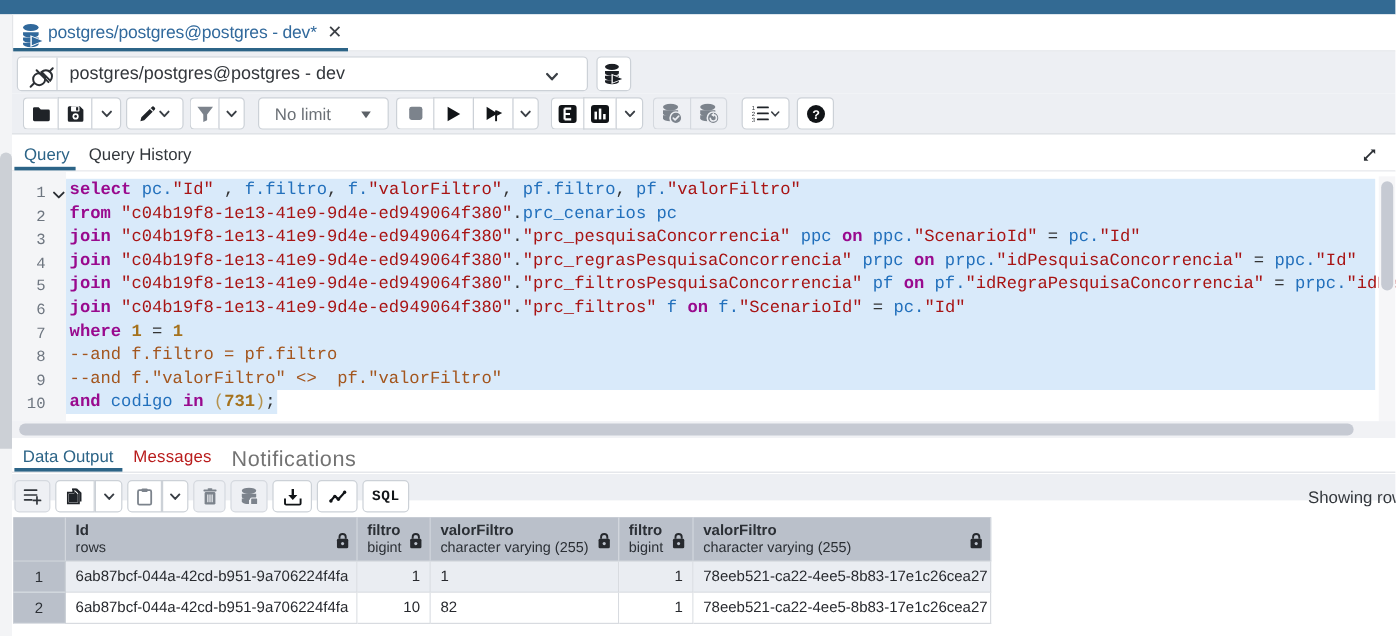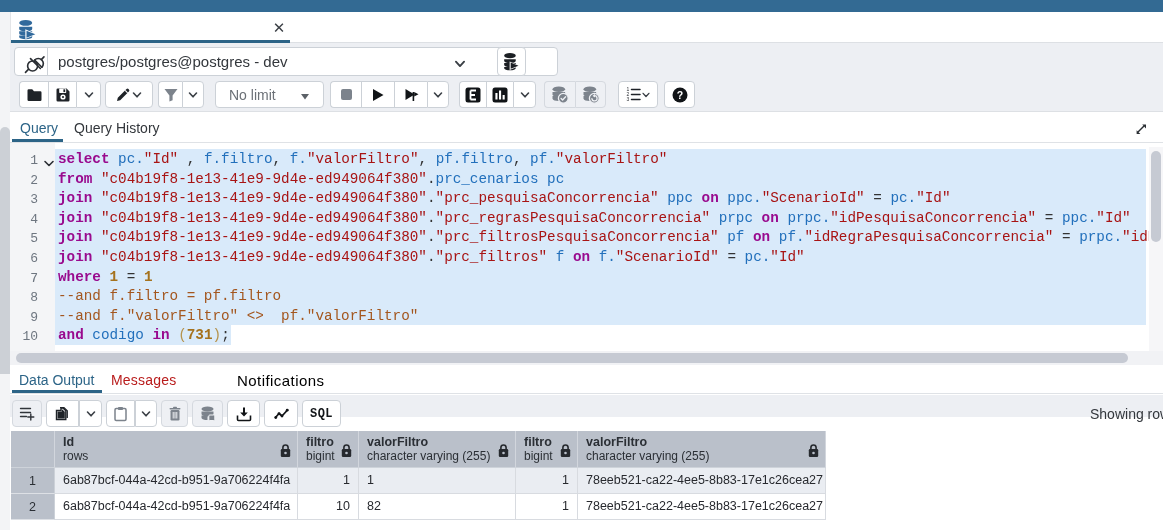--- a/index.html
+++ b/index.html
@@ -17,21 +17,21 @@
 
 
 #tabbar { left:10px; top:12px; width:1153px; height:31px; background:#fff; border-bottom:1px solid #dde0e4; border-left:1px solid #e3e5e8;}
 #tabunderline { left:11px; top:40px; width:279px; height:3px; background:#2c6487; }
 #tabtitle { left:40px; top:20px; font-size:14.6px; letter-spacing:-0.15px; color:#31699c; }
 #tabicon { left:19px; top:20px; }
 #tabclose { left:271px; top:20px; width:16px; height:16px; color:#3c4046; font-size:15px; line-height:16px; text-align:center;}
 
 
 #connrow { left:10px; top:43px; width:1153px; height:35px; background:#edeff3; }
-#combo { left:4px; top:4px; width:544px; height:29px; background:#fff; border:1px solid #ccd1d7; border-radius:4px; }
+#combo { left:4px; top:4px; width:476px; height:29px; background:#fff; border:1px solid #ccd1d7; border-radius:4px; }
 #comboplug { left:8px; top:2px; }
 #combodiv { left:32px; top:0px; width:1px; height:27px; background:#ccd1d7; }
 #combotext { left:43px; top:5px; font-size:15px; color:#33373c; }
 #combochev { left:438px; top:9px; }
 #dbbtn { left:487px; top:4px; width:29px; height:29px; background:#fff; border:1px solid #ccd1d7; border-radius:4px; display:flex; align-items:center; justify-content:center; }
 
 
 #toolbar { left:10px; top:78px; width:1153px; height:34px; background:#edeff3; border-bottom:1px solid #dde0e4; }
 .btn { position:absolute; top:3px; height:27px; background:#fff; border:1px solid #ccd1d7; display:flex; align-items:center; justify-content:center; }
 .grp-l { border-radius:4px 0 0 4px; border-right:none; }
@@ -64,21 +64,21 @@
 .cl { height:19.6px; }
 #vsb { left:1139px; top:4px; width:14px; height:218px; background:#f6f6f8; }
 #vthumb { left:1141px; top:8px; width:10px; height:91px; background:#c6cad3; border-radius:5px; }
 #hsb { left:0px; top:208px; width:1153px; height:14px; background:#f1f2f5; }
 #hthumb { left:6px; top:2px; width:1112px; height:10px; background:#c6cad3; border-radius:5px; }
 
 
 #otabs { left:10px; top:365px; width:1153px; height:29px; background:#fff; border-bottom:1px solid #dfe2e6; }
 #otab1 { left:9px; top:7px; font-size:14px; color:#2c6487; }
 #otab2 { left:101px; top:7px; font-size:14px; letter-spacing:0.2px; color:#b91c1c; }
-#otab3 { left:183px; top:7px; font-size:15px; letter-spacing:0.45px; color:#000000;margin-left:44px; }
+#otab3 { left:183px; top:7px; font-size:18px; letter-spacing:0.45px; color:#737373; }
 #ounderline { left:2px; top:25px; width:90px; height:3px; background:#2c6487; }
 
 
 #otoolbar { left:10px; top:395px; width:1153px; height:22px; background:#edeff3; }
 .obtn { position:absolute; top:5px; height:27px; background:#fff; border:1px solid #ccd1d7; display:flex; align-items:center; justify-content:center; }
 .obtn.muted { background:#eef0f4; border-color:#d5d9df; }
 #showing { left:1080px; top:11px; font-size:14px; color:#33373c; width:100px; overflow:hidden; white-space:nowrap; }
 
 
 #grid { left:10px; top:431px; width:1153px; height:108px; background:#fff; }
@@ -104,20 +104,21 @@
   <div class="abs" id="tabicon"><svg width="18" height="20" viewBox="0 0 18 20" style="">
         <g fill="#31699c">
           <ellipse cx="6.7" cy="2.9" rx="6.5" ry="2.9"></ellipse>
           <path d="M0.2 6.8 L13.2 6.8 L13.2 9.0 A6.5 2.3 0 0 1 0.2 9.0 Z"></path>
           <path d="M0.2 11.2 L13.2 11.2 L13.2 13.4 A6.5 2.3 0 0 1 0.2 13.4 Z"></path>
           <path d="M0.2 15.6 L13.2 15.6 L13.2 16.9 A6.5 2.4 0 0 1 0.2 16.9 Z"></path>
         </g>
         <path d="M6.3 9.3 L17.7 14.2 L6.3 19.1 Z" fill="#fff"></path>
         <path d="M7.5 10.7 L16.3 14.2 L7.5 17.7 Z" fill="#31699c"></path>
       </svg></div>
+  <div class="abs" id="tabtitle">postgres/postgres@postgres - dev*</div>
   <div class="abs" id="tabclose">✕</div>
   <div class="abs" id="tabunderline"></div>
 
   <div class="abs" id="connrow">
     <div class="abs" id="combo">
       <div class="abs" id="comboplug"><svg width="25" height="25" viewBox="0 0 26 26" style="">
             <g stroke="#2b2f34" stroke-width="1.7" fill="none" stroke-linecap="round">
               <path d="M2.6 23.2 L5.6 20.2"></path>
               <circle cx="10.0" cy="16.6" r="5.2"></circle>
               <path d="M7.8 8.9 L18.1 19.2"></path>

